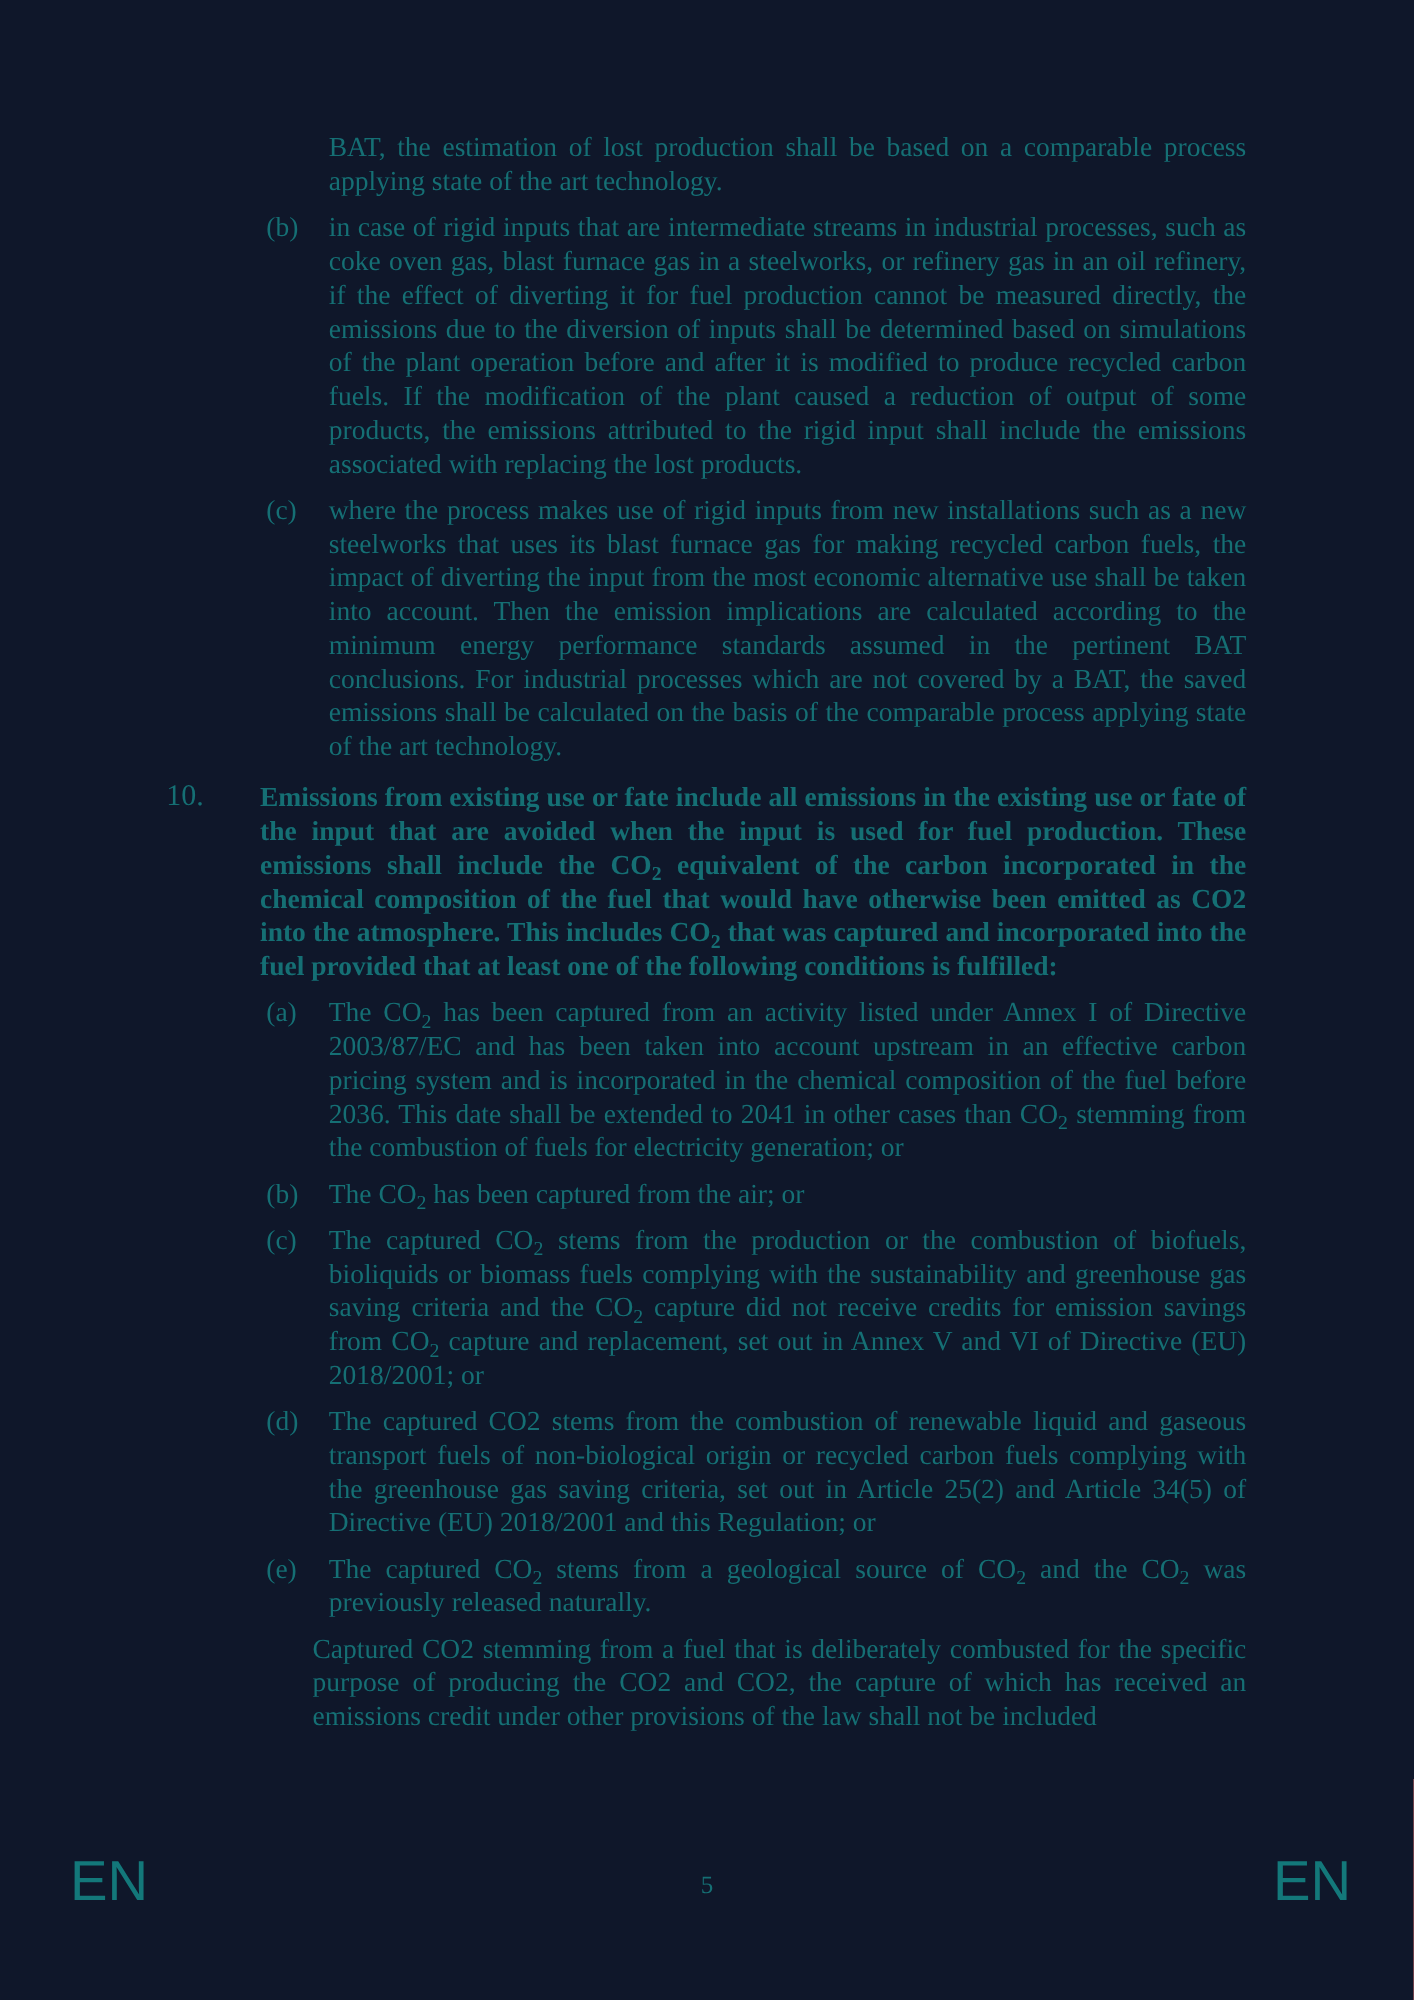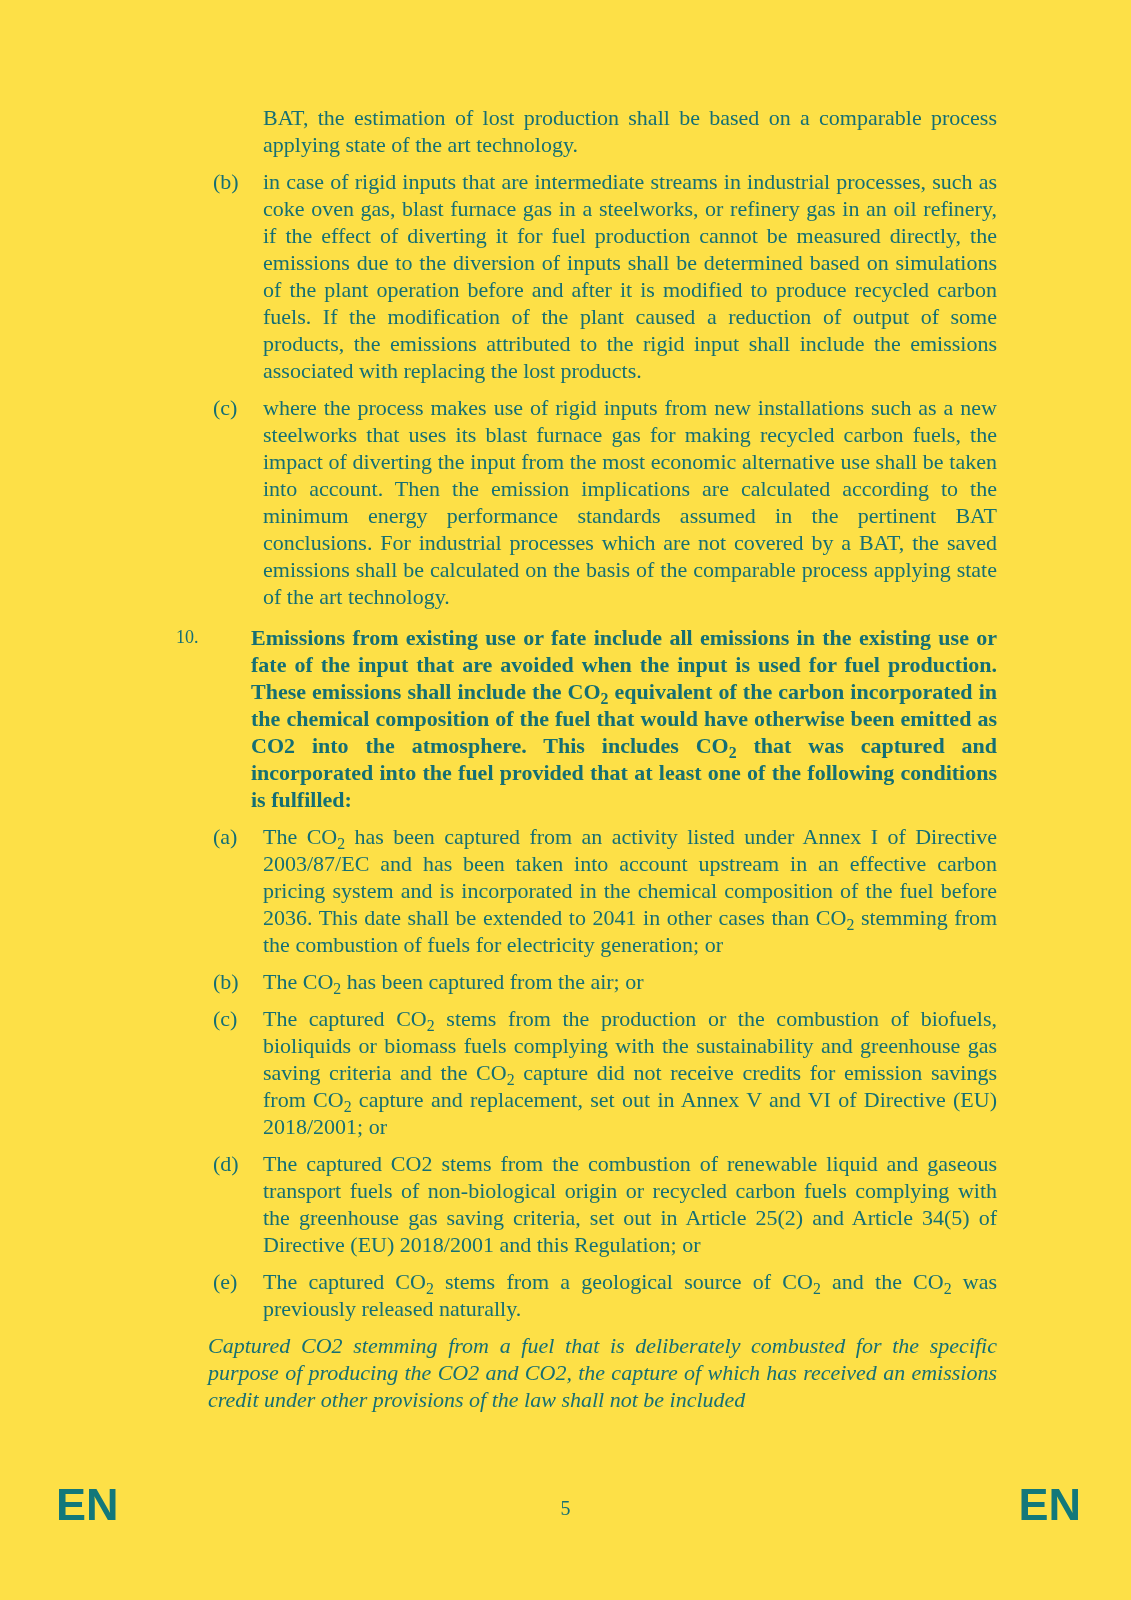--- a/index.html
+++ b/index.html
@@ -1,21 +1,21 @@
 <!DOCTYPE html>
 <html><head>
 <meta charset="utf-8">
 <style>
   * { margin: 0; padding: 0; box-sizing: border-box; }
   html, body { background: #fb8280; }
   .page {
     position: relative;
     width: 1131px;
     height: 1600px;
-    background: #fde047;
+    background: #0f172a;
     font-family: "Liberation Serif", serif;
     color: #156f74;
     overflow: hidden;
   }
   .content {
     position: absolute;
     left: 133px;
     top: 104px;
     width: 864px;
   }
@@ -26,41 +26,40 @@
   }
   .para sub {
     font-size: 0.72em;
     line-height: 0;
   }
   .content > * + * { margin-top: 10px; }
   .content > .point { margin-top: 14px; }
   
   .cont { margin-left: 130px; }
   
-  .closing { margin-left: 75px; font-style: italic; }
+  .closing { margin-left: 117px; }
   .point { display: flex; }
   .point-number {
     flex: 0 0 75px;
-    font-size: 18px;
+    font-size: 24px;
     line-height: 27px;
-    margin-left: 43px;
   }
   .point-body { flex: 1; font-weight: bold; }
   .sub-item { display: flex; margin-left: 80px; }
   .sub-letter {
     flex: 0 0 50px;
     font-size: 22px;
     line-height: 27px;
   }
   .sub-body { flex: 1; }
   .footer-en {
     position: absolute;
     top: 1482px;
     font-family: "Liberation Sans", sans-serif;
-    font-weight: bold;
+    font-weight: normal;
     font-size: 45px;
     line-height: 1;
     color: #13787a;
   }
   .footer-en.left { left: 56px; }
   .footer-en.right { right: 50px; }
   .page-number {
     position: absolute;
     top: 1498px;
     left: 0;

